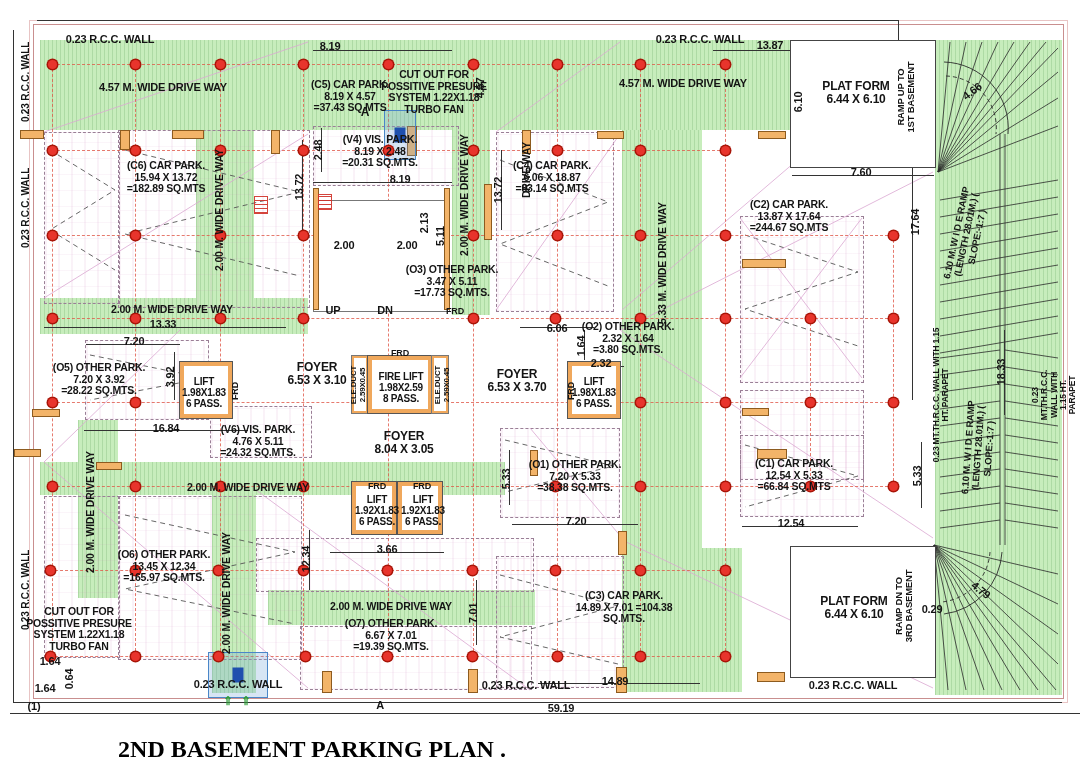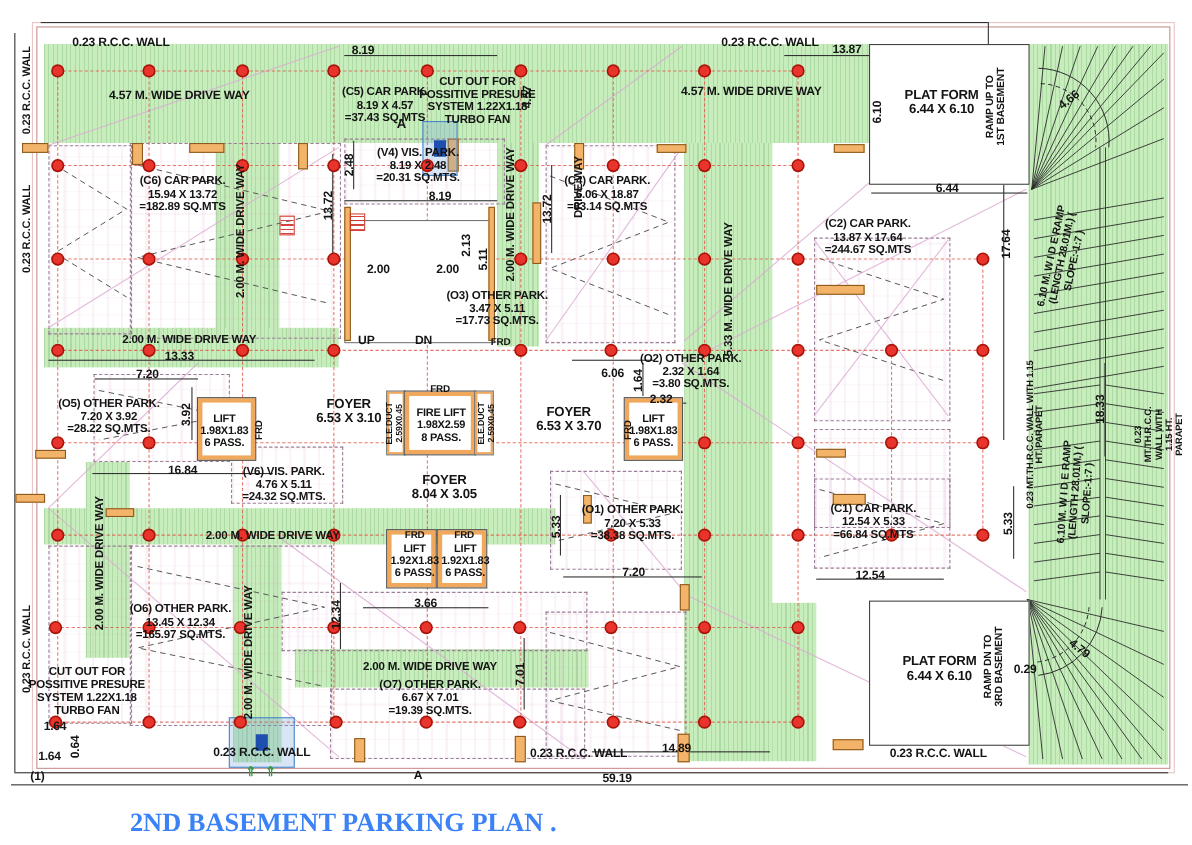--- a/index.html
+++ b/index.html
@@ -29,21 +29,21 @@
   .lbl{position:absolute;transform:translate(-50%,-50%);white-space:pre-line;text-align:center;
        font-weight:bold;color:#141414;line-height:1.1;letter-spacing:-0.2px;z-index:30;}
   #rampfan{position:absolute;left:0;top:0;z-index:10;pointer-events:none;}
   .fan-icon{position:absolute;border:1.5px solid #4a86c8;background:rgba(110,160,215,.28);z-index:22;}
   .fan-icon .core{position:absolute;left:50%;top:50%;transform:translate(-50%,-50%);
                   width:11px;height:15px;background:#1f4fae;}
   .elec-icon{position:absolute;border:1px solid #d03028;z-index:22;
              background-image:repeating-linear-gradient(0deg,#d03028 0 1px,transparent 1px 4px);opacity:.9;}
   .green-arrow{position:absolute;color:#2f9e3a;font-weight:bold;font-size:12px;z-index:23;
                transform:translate(-50%,-50%);}
-  #title{position:absolute;font-family:"Liberation Serif",serif;font-weight:bold;color:#3b82f6;
+  #title{position:absolute;font-family:"Liberation Serif",serif;font-weight:bold;color:#000000;
          z-index:35;transform:translate(-50%,-50%);white-space:nowrap;}
 </style>
 </head>
 <body>
 
 <div id="stage">
   <div class="plan-border2"></div>
   <div class="plan-border"></div>
   <svg id="rampfan" width="1084" height="768">
       <line x1="938" y1="172" x2="950" y2="42" stroke="#2a2a2a" stroke-width="0.8"></line>
@@ -358,21 +358,21 @@
 8.19 X 4.57
 =37.43 SQ.MTS</div>
     <div class="lbl" style="left: 683px; top: 83px; font-size: 11px;">4.57 M.  WIDE  DRIVE WAY</div>
     <div class="lbl" style="left: 365px; top: 113px; font-size: 12px;">A</div>
     <div class="lbl" style="left: 856px; top: 93px; font-size: 12px;">PLAT FORM
 6.44 X 6.10</div>
     <div class="lbl" style="left: 906px; top: 97px; font-size: 9.5px; transform: translate(-50%, -50%) rotate(-90deg);">RAMP UP TO
 1ST BASEMENT</div>
     <div class="lbl" style="left: 972px; top: 91px; font-size: 11px; transform: translate(-50%, -50%) rotate(-38deg);">4.66</div>
     <div class="lbl" style="left: 798px; top: 102px; font-size: 11px; transform: translate(-50%, -50%) rotate(-90deg);">6.10</div>
-    <div class="lbl" style="left: 861px; top: 172px; font-size: 11px;">6.44</div>
+    <div class="lbl" style="left: 861px; top: 172px; font-size: 11px;">7.60</div>
     <div class="lbl" style="left: 25px; top: 82px; font-size: 10px; transform: translate(-50%, -50%) rotate(-90deg);">0.23 R.C.C. WALL</div>
     <div class="lbl" style="left: 25px; top: 208px; font-size: 10px; transform: translate(-50%, -50%) rotate(-90deg);">0.23 R.C.C. WALL</div>
     <div class="lbl" style="left: 25px; top: 590px; font-size: 10px; transform: translate(-50%, -50%) rotate(-90deg);">0.23 R.C.C. WALL</div>
     <div class="lbl" style="left: 166px; top: 177px; font-size: 10.5px;">(C6) CAR PARK.
 15.94 X 13.72
 =182.89 SQ.MTS</div>
     <div class="lbl" style="left: 380px; top: 151px; font-size: 10.5px;">(V4) VIS. PARK.
 8.19 X 2.48
 =20.31 SQ.MTS.</div>
     <div class="lbl" style="left: 400px; top: 179px; font-size: 11px;">8.19</div>
@@ -397,21 +397,21 @@
 3.47 X 5.11
 =17.73 SQ.MTS.</div>
     <div class="lbl" style="left: 455px; top: 312px; font-size: 9px;">FRD</div>
     <div class="lbl" style="left: 220px; top: 210px; font-size: 10.5px; transform: translate(-50%, -50%) rotate(-90deg);">2.00 M.  WIDE  DRIVE WAY</div>
     <div class="lbl" style="left: 465px; top: 195px; font-size: 10.5px; transform: translate(-50%, -50%) rotate(-90deg);">2.00 M.  WIDE  DRIVE WAY</div>
     <div class="lbl" style="left: 527px; top: 170px; font-size: 10.5px; transform: translate(-50%, -50%) rotate(-90deg);">DRIVE WAY</div>
     <div class="lbl" style="left: 663px; top: 263px; font-size: 10.5px; transform: translate(-50%, -50%) rotate(-90deg);">5.33 M.  WIDE  DRIVE WAY</div>
     <div class="lbl" style="left: 172px; top: 310px; font-size: 10.5px;">2.00 M.  WIDE   DRIVE WAY</div>
     <div class="lbl" style="left: 163px; top: 324px; font-size: 11px;">13.33</div>
     <div class="lbl" style="left: 134px; top: 341px; font-size: 11px;">7.20</div>
-    <div class="lbl" style="left: 557px; top: 340px; font-size: 11px;">6.06</div>
+    <div class="lbl" style="left: 557px; top: 328px; font-size: 11px;">6.06</div>
     <div class="lbl" style="left: 628px; top: 338px; font-size: 10.5px;">(O2) OTHER PARK.
 2.32 X 1.64
 =3.80 SQ.MTS.</div>
     <div class="lbl" style="left: 581px; top: 346px; font-size: 11px; transform: translate(-50%, -50%) rotate(-90deg);">1.64</div>
     <div class="lbl" style="left: 601px; top: 363px; font-size: 11px;">2.32</div>
     <div class="lbl" style="left: 99px; top: 379px; font-size: 10.5px;">(O5) OTHER PARK.
 7.20 X 3.92
 =28.22 SQ.MTS.</div>
     <div class="lbl" style="left: 170px; top: 377px; font-size: 11px; transform: translate(-50%, -50%) rotate(-90deg);">3.92</div>
     <div class="lbl" style="left: 317px; top: 374px; font-size: 12px;">FOYER
@@ -468,20 +468,23 @@
     <div class="lbl" style="left: 79px; top: 629px; font-size: 10.5px;">CUT OUT FOR
 POSSITIVE PRESURE
 SYSTEM 1.22X1.18
 TURBO FAN</div>
     <div class="lbl" style="left: 227px; top: 593px; font-size: 10.5px; transform: translate(-50%, -50%) rotate(-90deg);">2.00 M.  WIDE  DRIVE WAY</div>
     <div class="lbl" style="left: 391px; top: 607px; font-size: 10.5px;">2.00 M.  WIDE   DRIVE WAY</div>
     <div class="lbl" style="left: 391px; top: 635px; font-size: 10.5px;">(O7) OTHER PARK.
 6.67 X 7.01
 =19.39 SQ.MTS.</div>
     <div class="lbl" style="left: 473px; top: 613px; font-size: 11px; transform: translate(-50%, -50%) rotate(-90deg);">7.01</div>
+    <div class="lbl" style="left: 624px; top: 607px; font-size: 10.5px;">(C3) CAR PARK.
+14.89 X 7.01 =104.38
+SQ.MTS.</div>
     <div class="lbl" style="left: 50px; top: 661px; font-size: 11px;">1.64</div>
     <div class="lbl" style="left: 69px; top: 679px; font-size: 11px; transform: translate(-50%, -50%) rotate(-90deg);">0.64</div>
     <div class="lbl" style="left: 45px; top: 688px; font-size: 11px;">1.64</div>
     <div class="lbl" style="left: 34px; top: 706px; font-size: 11px;">(1)</div>
     <div class="lbl" style="left: 238px; top: 684px; font-size: 11px;">0.23 R.C.C. WALL</div>
     <div class="lbl" style="left: 526px; top: 685px; font-size: 11px;">0.23 R.C.C. WALL</div>
     <div class="lbl" style="left: 615px; top: 681px; font-size: 11px;">14.89</div>
     <div class="lbl" style="left: 853px; top: 685px; font-size: 11px;">0.23 R.C.C. WALL</div>
     <div class="lbl" style="left: 854px; top: 608px; font-size: 12px;">PLAT FORM
 6.44 X 6.10</div>

